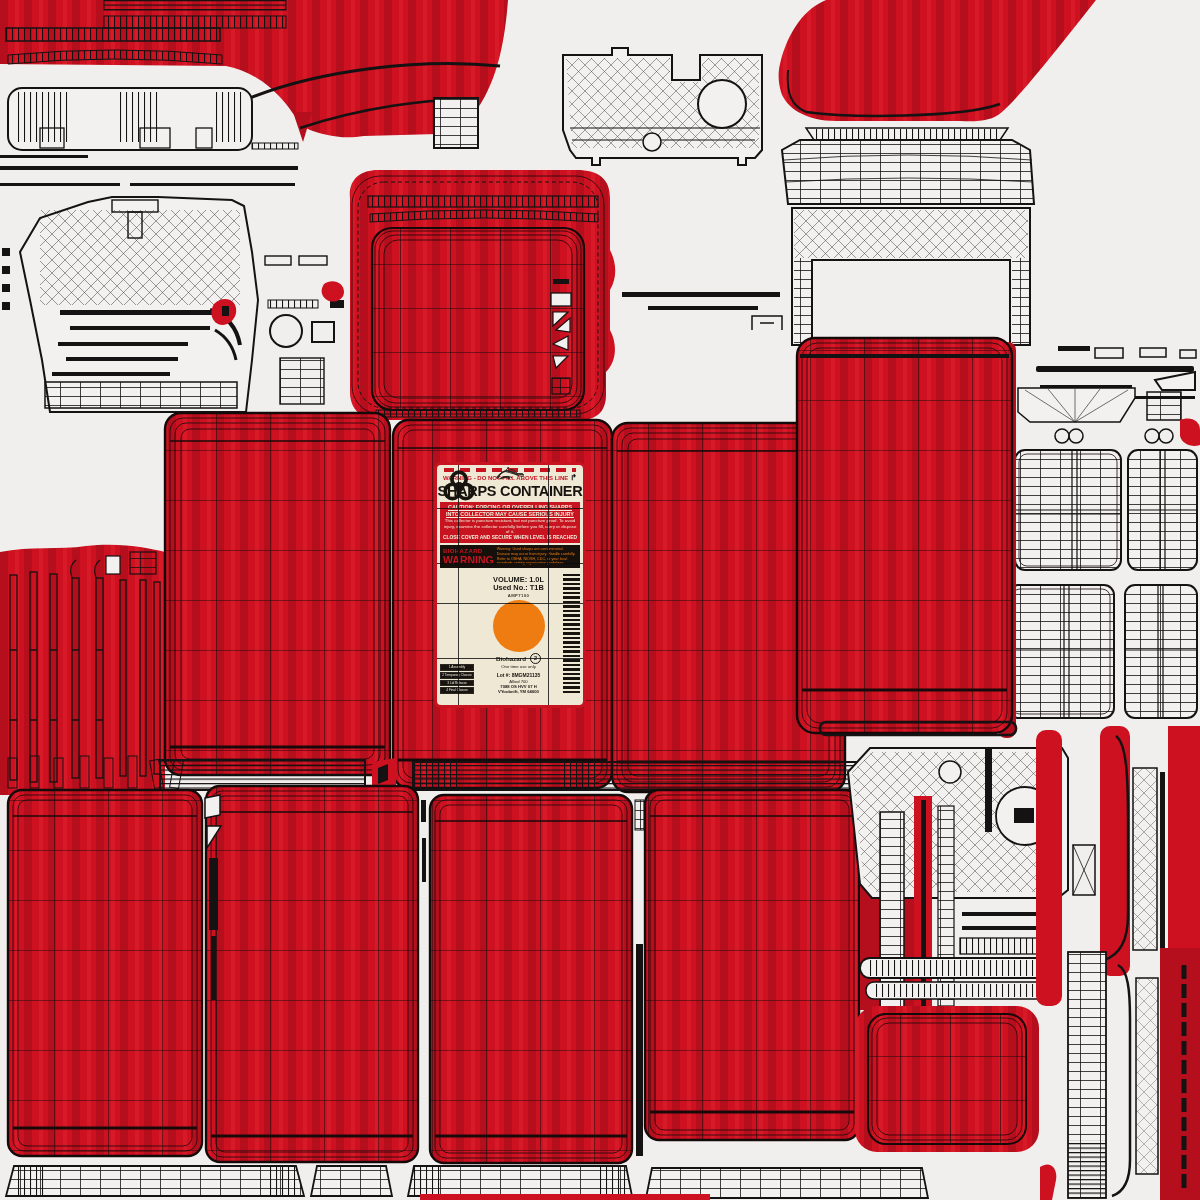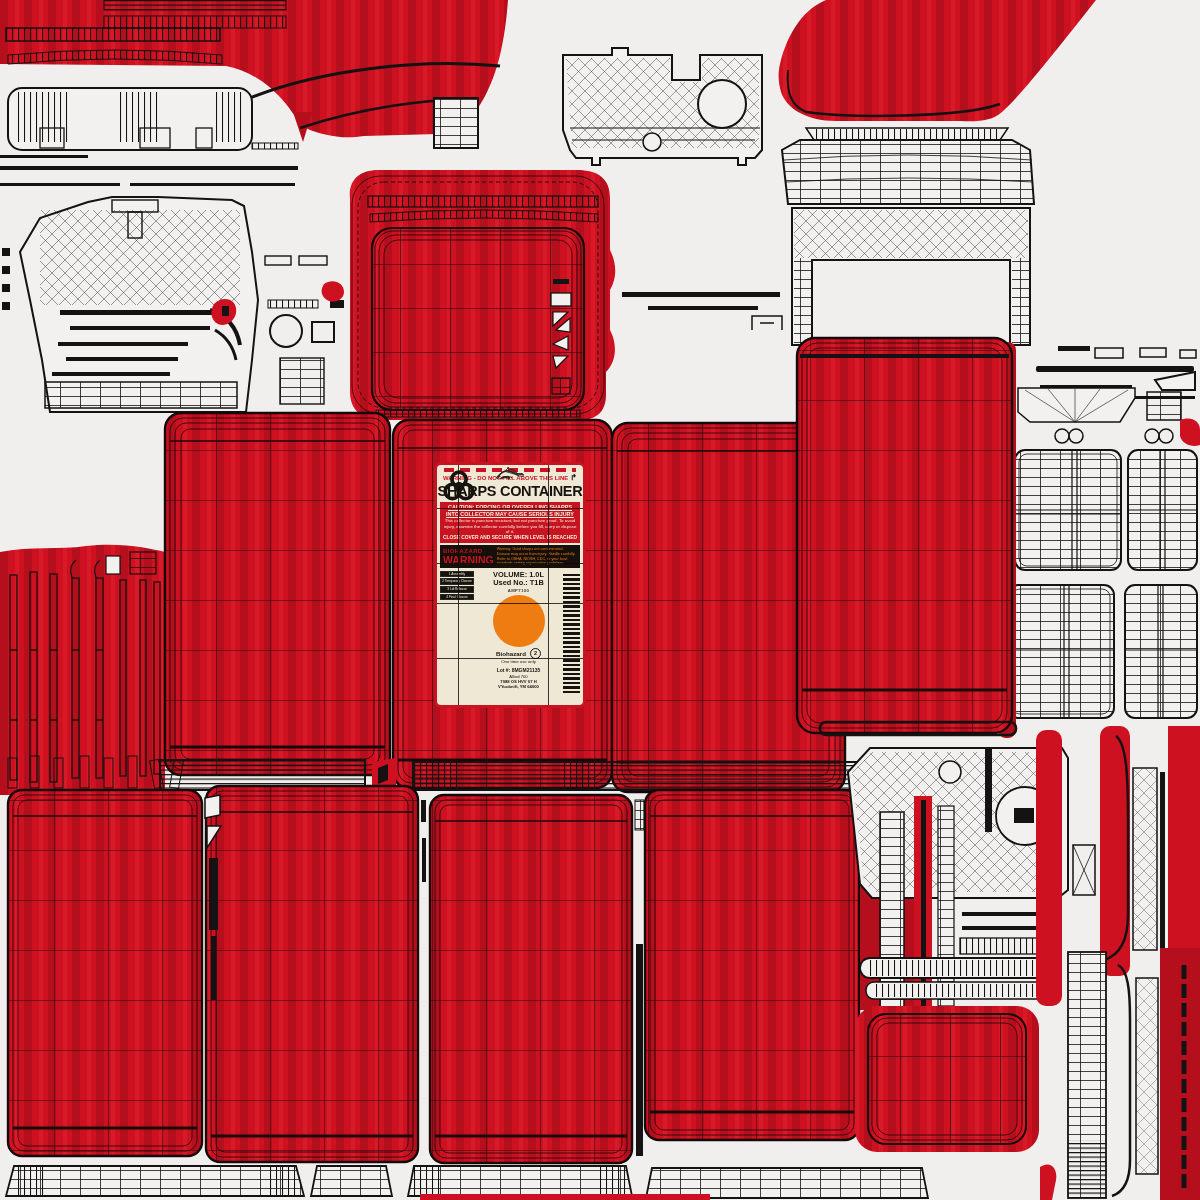--- a/index.html
+++ b/index.html
@@ -23,21 +23,21 @@
   .arr{color:#111;font-size:8px;margin-left:2px;font-weight:bold;}
   .title{color:#16130f;font-size:14.5px;font-weight:bold;text-align:center;line-height:18px;letter-spacing:-.3px;white-space:nowrap;}
   .cautionbox{background:var(--label-red);color:#f3ecd9;margin:2px 3px;padding:2px 3px;text-align:center;}
   .ch{font-size:5.4px;font-weight:bold;text-decoration:underline;line-height:6.6px;white-space:nowrap;}
   .cb{font-size:4.4px;line-height:5.4px;margin-top:1px;}
   .cf{font-size:4.9px;font-weight:bold;line-height:6px;margin-top:1px;white-space:nowrap;}
   .hazbox{background:var(--haz-black);margin:0 3px;padding:2px 3px;display:flex;gap:3px;align-items:flex-end;}
   .bh{color:var(--label-red);font-size:6px;font-weight:bold;line-height:7px;letter-spacing:.4px;}
   .wn{color:var(--label-red);font-size:10.5px;font-weight:bold;line-height:11px;}
   .hright{color:var(--orange);font-size:3.7px;line-height:4.6px;flex:1;}
-  .lower{display:flex;padding:3px 3px 2px;gap:2px;}
+  .lower{display:flex;padding:3px 3px 2px;gap:2px;align-items:flex-end;}
   .steps{width:34px;display:flex;flex-direction:column;gap:1px;}
   .step{border:1px solid #2a2620;background:#efe9d8;}
   .step svg{display:block;width:100%;height:17px;}
   .cap{background:#17130e;color:#efe9d8;font-size:3.2px;line-height:4.6px;text-align:center;white-space:nowrap;overflow:hidden;}
   .mid{flex:1;text-align:center;}
   .vol{font-size:7.4px;font-weight:bold;color:#181510;line-height:8.6px;white-space:nowrap;}
   .code{font-size:4.2px;font-weight:bold;color:#3a352c;letter-spacing:.4px;line-height:5px;}
   .biocircle{width:52px;height:52px;border-radius:50%;background:var(--orange);margin:2px auto 1px;display:flex;align-items:center;justify-content:center;}
   .biorow{display:flex;align-items:center;justify-content:center;gap:4px;margin-top:1px;}
   .bioname{font-size:6.2px;font-weight:bold;color:#17130e;}

